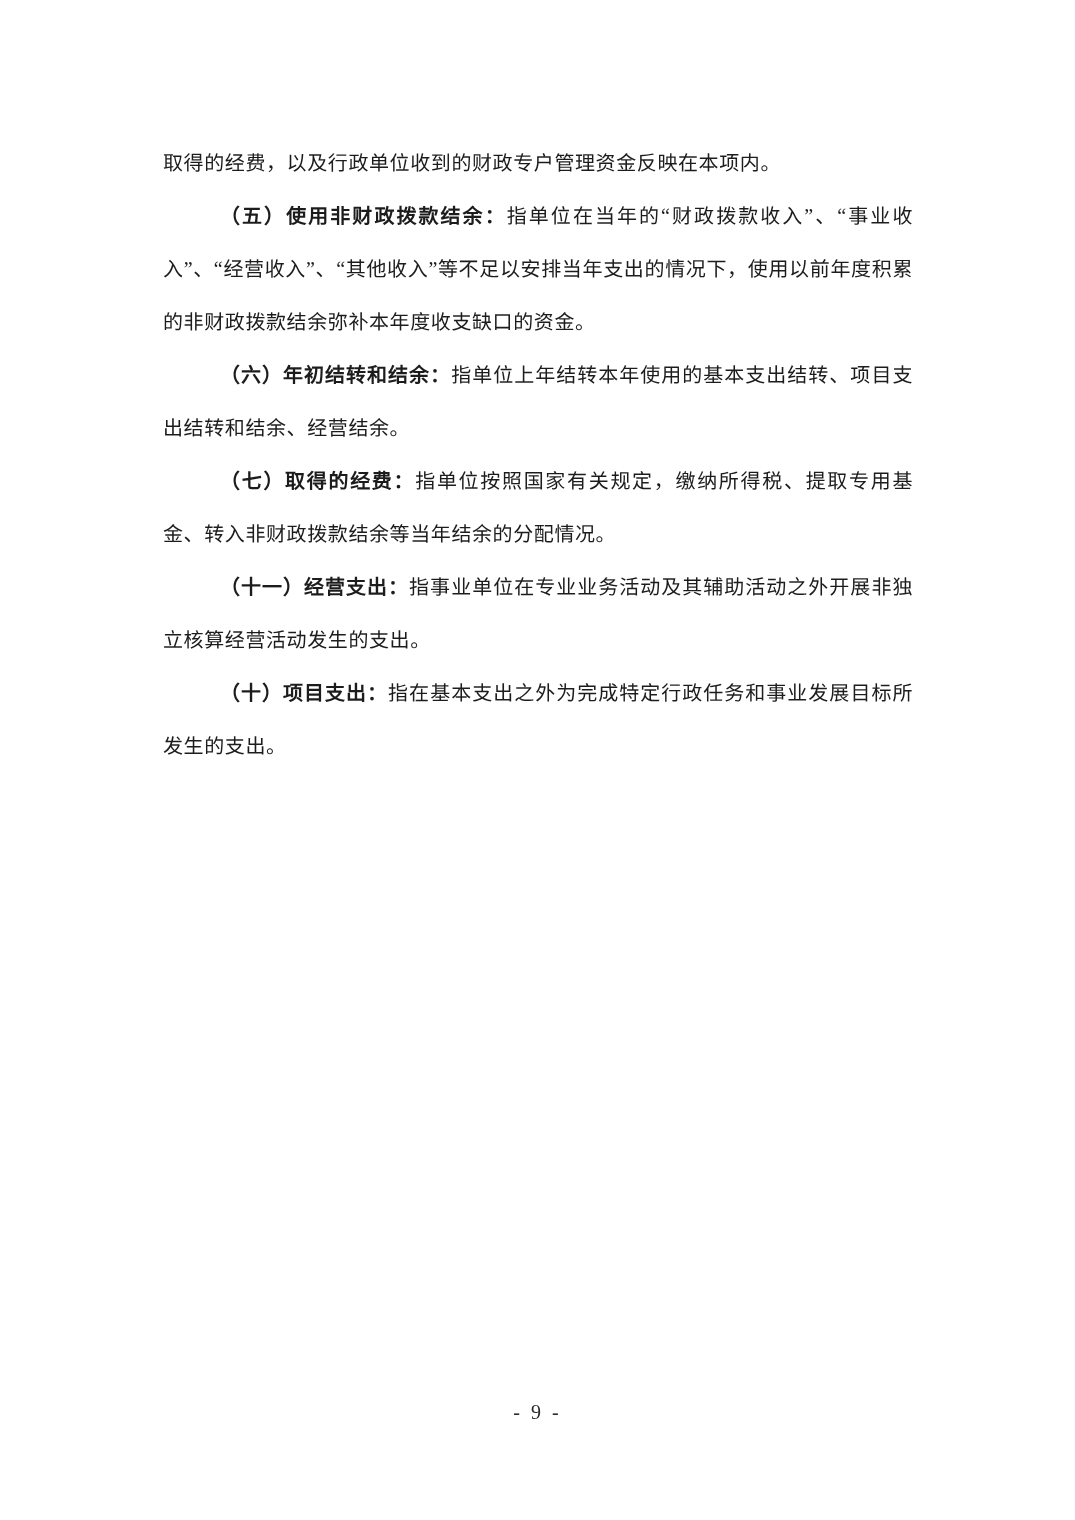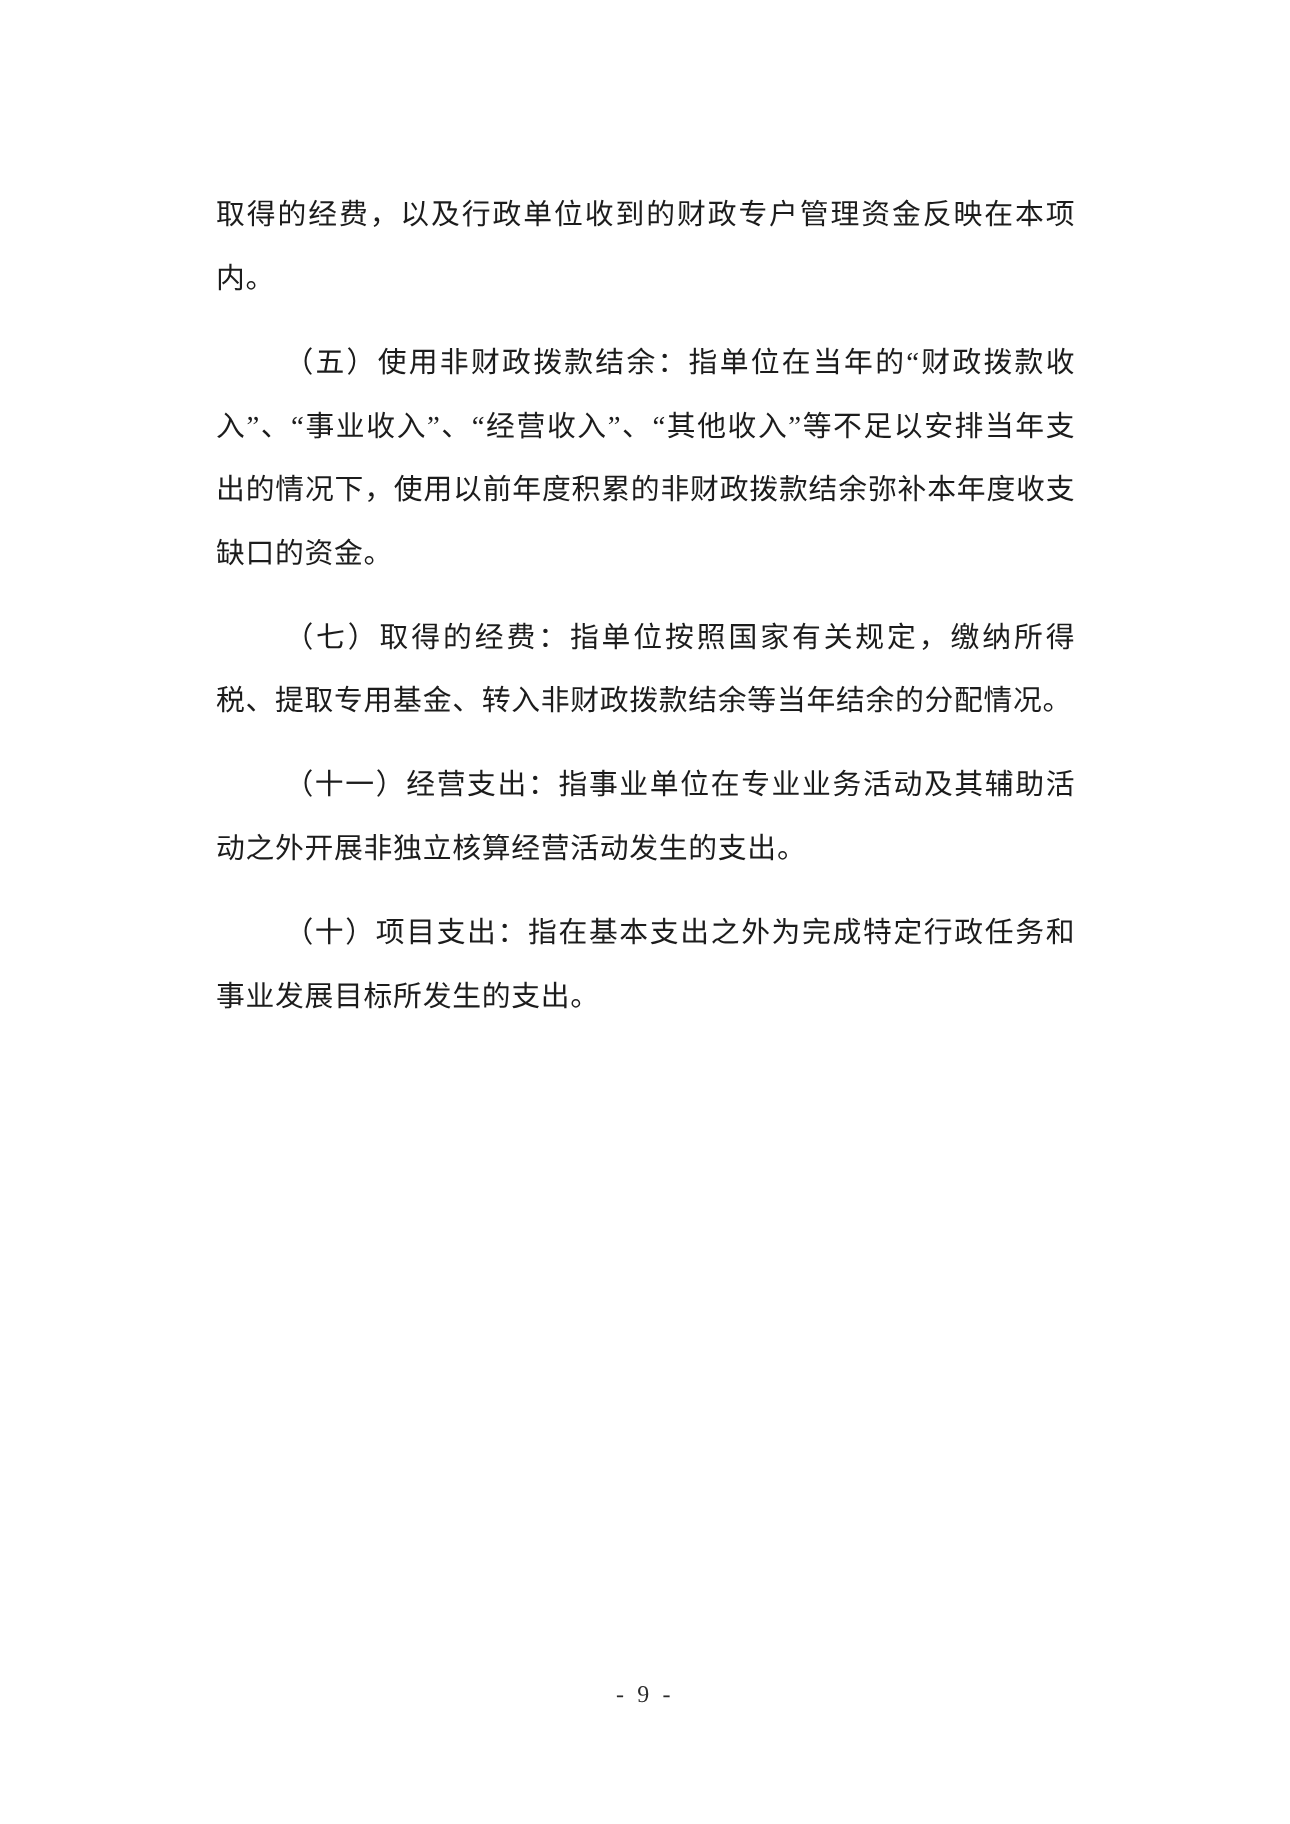--- a/index.html
+++ b/index.html
@@ -15,53 +15,54 @@
     overflow: hidden;
     font-family: "Liberation Serif", serif;
   }
   .doc-body {
     position: absolute;
     left: 163px;
     top: 137px;
     width: 750px;
   }
   .para {
-    margin: 17px;
+    margin: 0;
     padding: 0;
-    font-size: 24px;
+    font-size: 20px;
     line-height: 53px;
     letter-spacing: 0.6px;
     color: #1c1c1c;
     text-align: justify;
     text-justify: inter-ideograph;
     font-family: "Liberation Serif", serif;
   }
   .para.indent {
     text-indent: 57px;
   }
   .para .hd {
-    font-weight: normal;
+    font-weight: bold;
   }
   .page-number {
     position: absolute;
     left: 0;
     top: 1401px;
     width: 100%;
     text-align: center;
     font-size: 20px;
     letter-spacing: 3px;
     color: #2a2a2a;
     font-family: "Liberation Serif", serif;
   }
 </style>
 </head>
 <body>
 
 <div class="page">
   <div class="doc-body">
       <p class="para">取得的经费，以及行政单位收到的财政专户管理资金反映在本项内。</p>
       <p class="para indent"><span class="hd">（五）使用非财政拨款结余：</span>指单位在当年的“财政拨款收入”、“事业收入”、“经营收入”、“其他收入”等不足以安排当年支出的情况下，使用以前年度积累的非财政拨款结余弥补本年度收支缺口的资金。</p>
+      <p class="para indent"><span class="hd">（六）年初结转和结余：</span>指单位上年结转本年使用的基本支出结转、项目支出结转和结余、经营结余。</p>
       <p class="para indent"><span class="hd">（七）取得的经费：</span>指单位按照国家有关规定，缴纳所得税、提取专用基金、转入非财政拨款结余等当年结余的分配情况。</p>
       <p class="para indent"><span class="hd">（十一）经营支出：</span>指事业单位在专业业务活动及其辅助活动之外开展非独立核算经营活动发生的支出。</p>
       <p class="para indent"><span class="hd">（十）项目支出：</span>指在基本支出之外为完成特定行政任务和事业发展目标所发生的支出。</p>
     </div>
   <div class="page-number">- 9 -</div>
 </div>
 
 </body></html>

